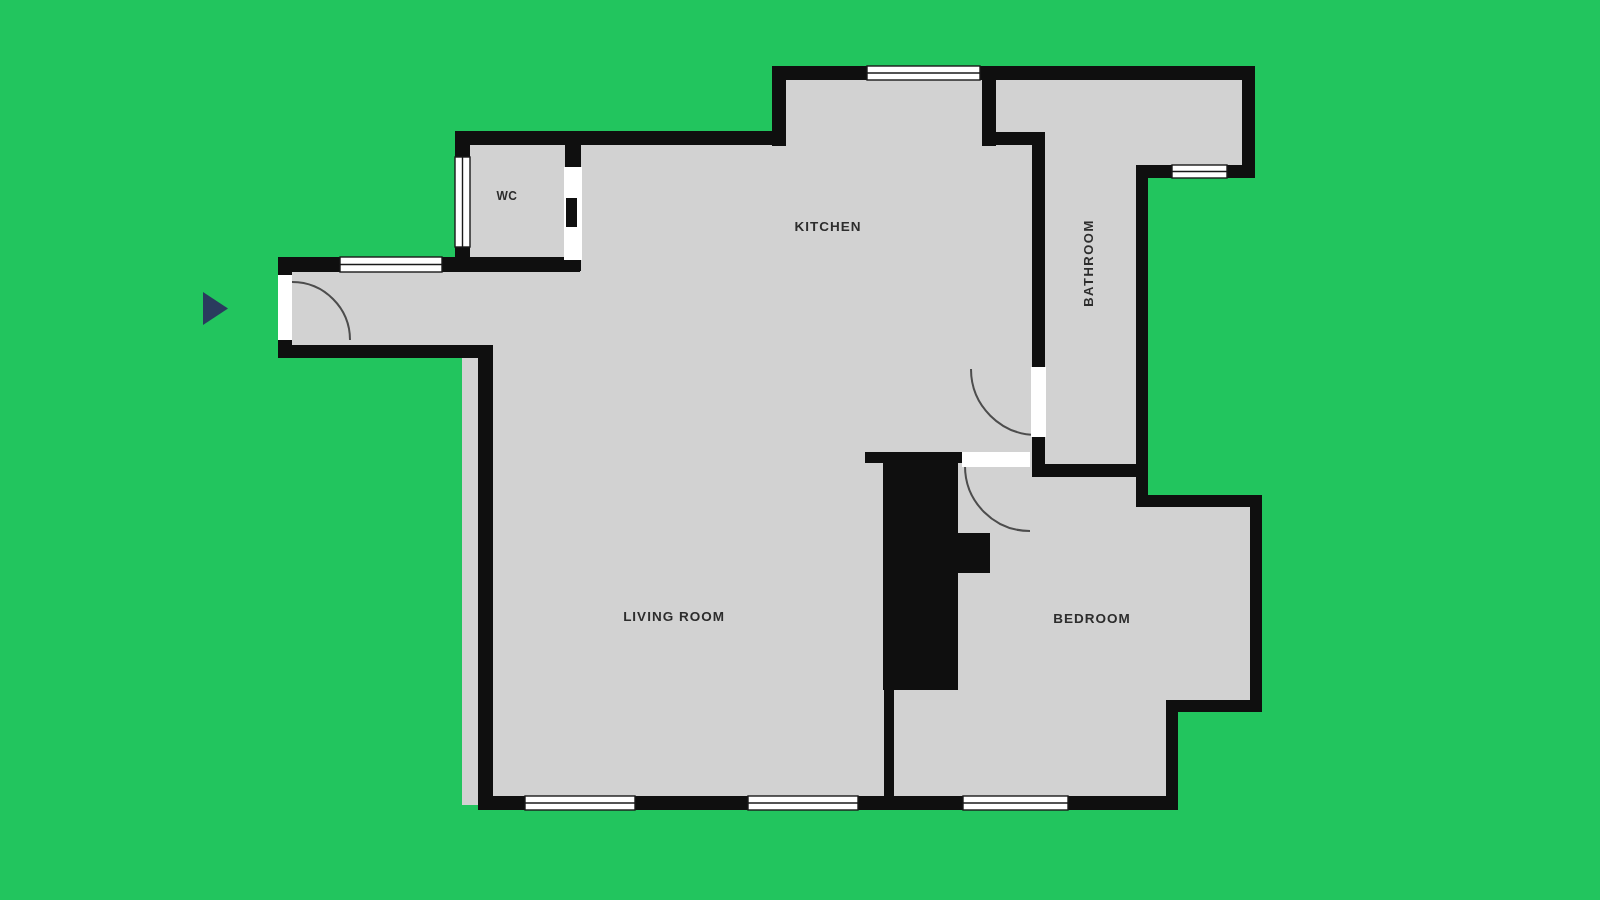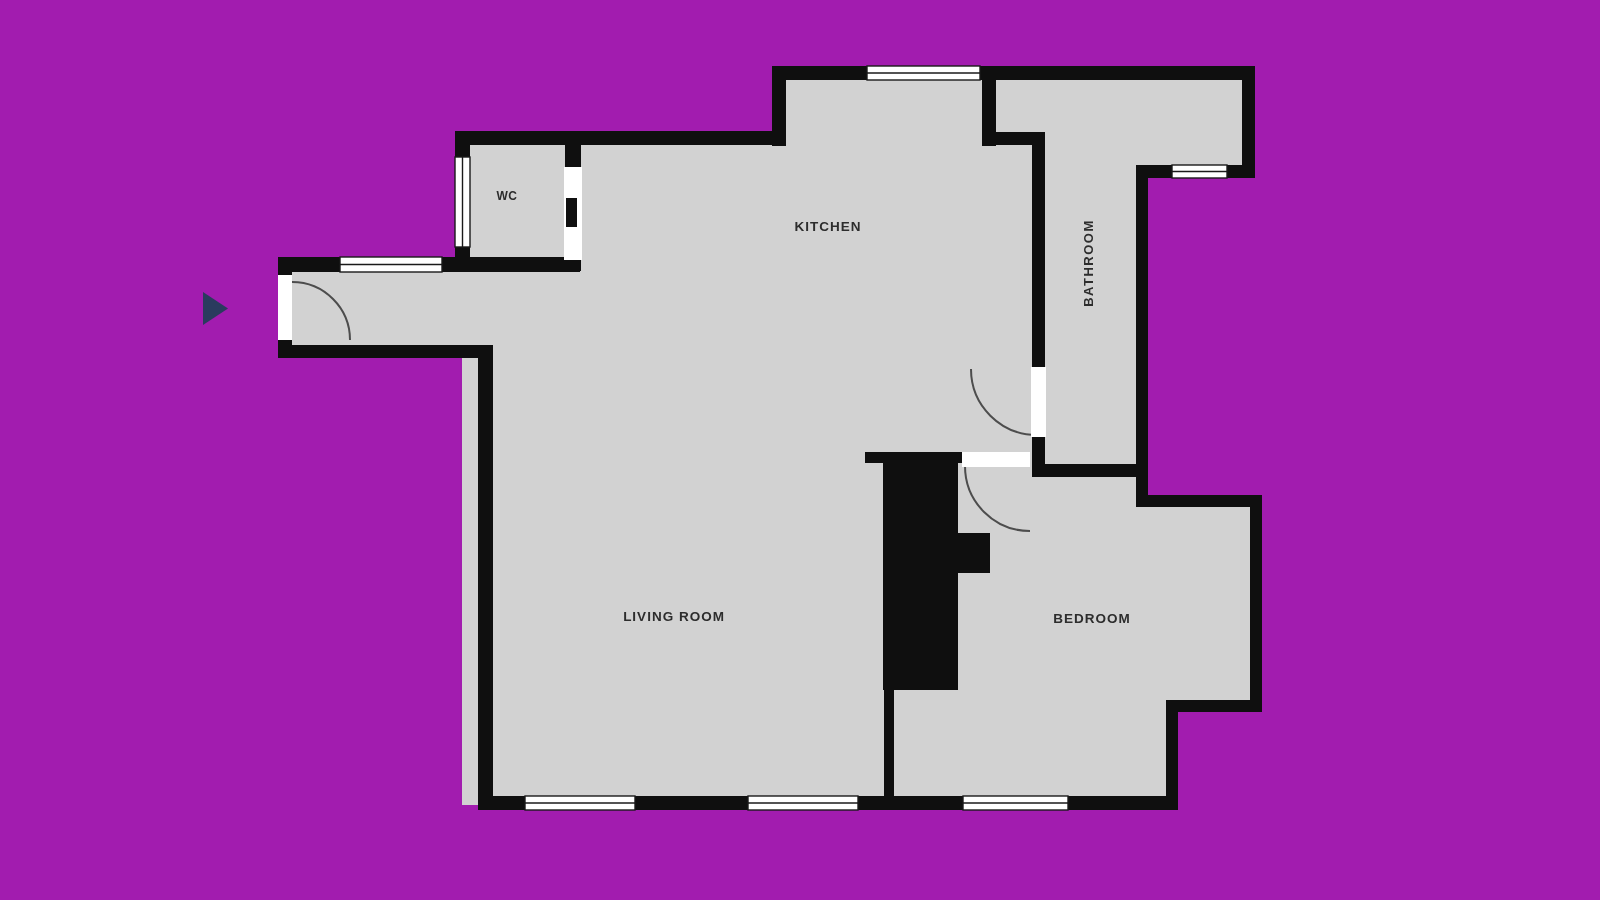--- a/index.html
+++ b/index.html
@@ -1,20 +1,20 @@
 <!DOCTYPE html>
 <html><head>
 <meta charset="utf-8">
 <style>
   html, body { margin: 0; padding: 0; background: #ffffff; }
   .stage {
     position: relative;
     width: 1600px;
     height: 900px;
-    background: #a21caf;
+    background: #22c55e;
     overflow: hidden;
     font-family: "Liberation Sans", sans-serif;
   }
   svg { position: absolute; top: 0; left: 0; }
   .room-label {
     font-family: "Liberation Sans", sans-serif;
     font-weight: bold;
     font-size: 13.5px;
     letter-spacing: 1px;
   }

